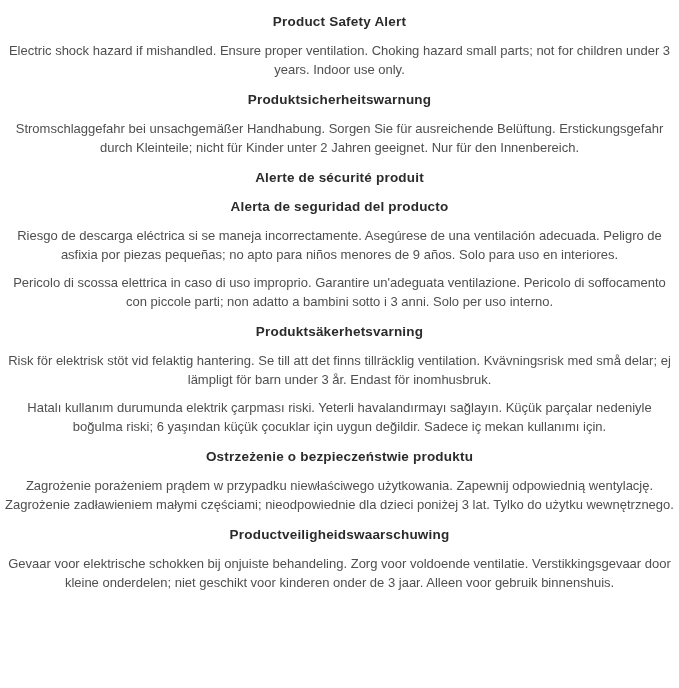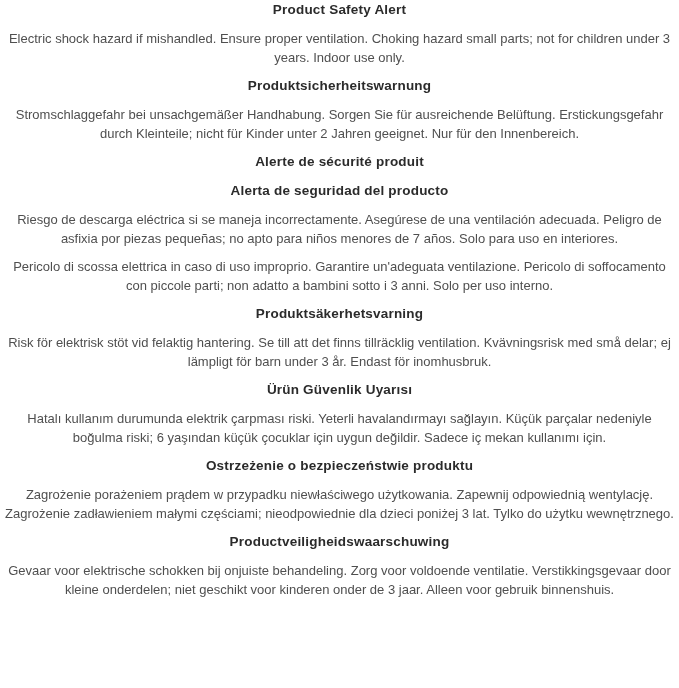--- a/index.html
+++ b/index.html
@@ -16,21 +16,21 @@
     width: 679px;
     padding: 1px 5px 0 5px;
     text-align: center;
   }
   .alert-section h2 {
     font-size: 13.5px;
     font-weight: bold;
     color: #2b2b2b;
     line-height: 17px;
     letter-spacing: 0.2px;
-    margin: 0 0 12px 0;
+    margin: 12px 0 12px 0;
   }
   .alert-section p {
     font-size: 13px;
     font-weight: normal;
     color: #4f4f4f;
     line-height: 18.5px;
     margin: 0 0 10px 0;
   }
 </style>
 </head>
@@ -47,34 +47,33 @@
     <h2>Produktsicherheitswarnung</h2>
     <p>Stromschlaggefahr bei unsachgemäßer Handhabung. Sorgen Sie für ausreichende Belüftung. Erstickungsgefahr durch Kleinteile; nicht für Kinder unter 2 Jahren geeignet. Nur für den Innenbereich.</p>
   </section>
 
   <section class="alert-section">
     <h2>Alerte de sécurité produit</h2>
   </section>
 
   <section class="alert-section">
     <h2>Alerta de seguridad del producto</h2>
-    <p>Riesgo de descarga eléctrica si se maneja incorrectamente. Asegúrese de una ventilación adecuada. Peligro de asfixia por piezas pequeñas; no apto para niños menores de 7 años. Solo para uso en interiores.</p>
+    <p>Riesgo de descarga eléctrica si se maneja incorrectamente. Asegúrese de una ventilación adecuada. Peligro de asfixia por piezas pequeñas; no apto para niños menores de 9 años. Solo para uso en interiores.</p>
   </section>
 
   <section class="alert-section">
     <p>Pericolo di scossa elettrica in caso di uso improprio. Garantire un'adeguata ventilazione. Pericolo di soffocamento con piccole parti; non adatto a bambini sotto i 3 anni. Solo per uso interno.</p>
   </section>
 
   <section class="alert-section">
     <h2>Produktsäkerhetsvarning</h2>
     <p>Risk för elektrisk stöt vid felaktig hantering. Se till att det finns tillräcklig ventilation. Kvävningsrisk med små delar; ej lämpligt för barn under 3 år. Endast för inomhusbruk.</p>
   </section>
 
   <section class="alert-section">
-    <h2>Ürün Güvenlik Uyarısı</h2>
     <p>Hatalı kullanım durumunda elektrik çarpması riski. Yeterli havalandırmayı sağlayın. Küçük parçalar nedeniyle boğulma riski; 6 yaşından küçük çocuklar için uygun değildir. Sadece iç mekan kullanımı için.</p>
   </section>
 
   <section class="alert-section">
     <h2>Ostrzeżenie o bezpieczeństwie produktu</h2>
     <p>Zagrożenie porażeniem prądem w przypadku niewłaściwego użytkowania. Zapewnij odpowiednią wentylację. Zagrożenie zadławieniem małymi częściami; nieodpowiednie dla dzieci poniżej 3 lat. Tylko do użytku wewnętrznego.</p>
   </section>
 
   <section class="alert-section">
     <h2>Productveiligheidswaarschuwing</h2>

